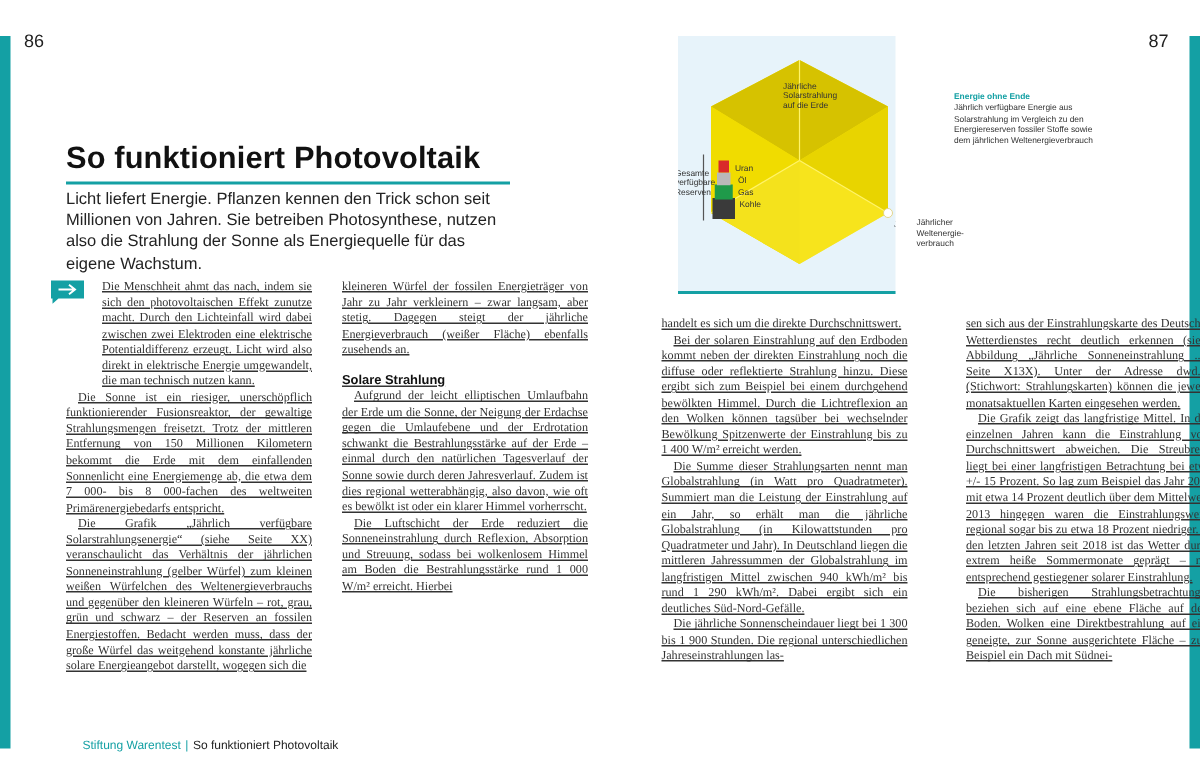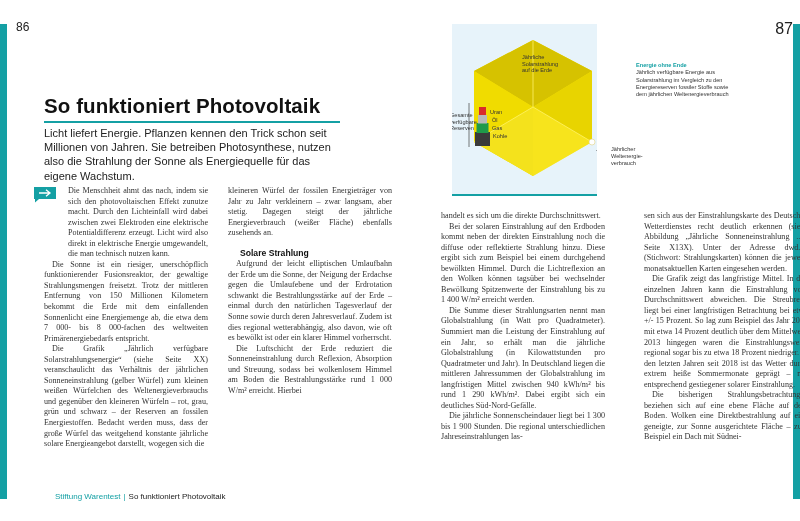--- a/index.html
+++ b/index.html
@@ -5,34 +5,34 @@
   * { margin: 0; padding: 0; box-sizing: border-box; }
   html, body { width: 800px; height: 521px; overflow: hidden; background: #ffffff; }
   body { position: relative; font-family: "Liberation Serif", serif; color: #222; }
   .spread { position: absolute; left: 0; top: 0; width: 636px; height: 521px; background: #fff; }
   .page-left { position: absolute; left: 0; top: 0; width: 400px; height: 521px; background: #fff; }
   .page-right { position: absolute; left: 400px; top: 0; width: 400px; height: 521px; background: #fff; }
   .edge-bar-left { position: absolute; left: 0; top: 24px; width: 7px; height: 475px; background: #14a0a4; }
   .edge-bar-right { position: absolute; right: 0; top: 24px; width: 7px; height: 475px; background: #14a0a4; }
   .page-num { position: absolute; top: 20px; font-family: "Liberation Sans", sans-serif; font-size: 12px; color: #222; }
   .page-num.left { left: 16px; }
-  .page-num.right { right: 7px; font-size: 16px; }
+  .page-num.right { right: 21px; font-size: 12px; }
   .title { position: absolute; left: 44px; top: 94px; font-family: "Liberation Sans", sans-serif; font-weight: bold; font-size: 20.5px; color: #111; letter-spacing: 0.1px; }
   .title-rule { position: absolute; left: 44px; top: 121px; width: 296px; height: 2px; background: #14a0a4; }
   .lead { position: absolute; left: 44px; top: 126px; width: 300px; font-family: "Liberation Sans", sans-serif; font-size: 11px; line-height: 14.2px; color: #222; }
   .arrow-badge { position: absolute; left: 33px; top: 186px; width: 24px; height: 17px; }
-  .col { position: absolute; font-size: 8.1px; line-height: 10.55px; text-align: justify; color: #333; hyphens: manual; }
+  .col { position: absolute; font-size: 8.1px; line-height: 10.55px; text-align: justify; color: #333; hyphens: manual; text-decoration: underline; }
   .col p { text-indent: 8px; }
   .col p.no-indent { text-indent: 0; }
   .col1 { left: 44px; top: 186px; width: 164px; }
   .col1 .first { text-indent: 0; padding-left: 24px; }
   .col2 { left: 228px; top: 186px; width: 164px; }
   .col3 { left: 441px; top: 211px; width: 164px; }
   .col4 { left: 626px; top: 211px; width: 164px; margin-left: 18px; }
-  .subhead { font-family: "Liberation Sans", sans-serif; font-weight: bold; font-size: 8.6px; color: #111; margin: 9px 0 1px 12px; text-indent: 0 !important; }
+  .subhead { font-family: "Liberation Sans", sans-serif; font-weight: bold; font-size: 8.6px; color: #111; margin: 9px 0 1px 0; text-indent: 0 !important; }
   .footer { position: absolute; left: 44px; top: 492px; font-family: "Liberation Sans", sans-serif; font-size: 8px; color: #222; }
   .footer .brand { color: #14a0a4; padding-left: 11px; }
   .footer .sep { color: #14a0a4; margin: 0 3px; }
   .graphic { position: absolute; left: 452px; top: 24px; width: 145px; height: 172px; background: #e7f3fa; }
   .graphic-rule { position: absolute; left: 452px; top: 194px; width: 145px; height: 2px; background: #14a0a4; }
   .graphic svg { position: absolute; left: 0; top: 0; }
   .gtext { font-family: "Liberation Sans", sans-serif; font-size: 5.6px; fill: #333; }
   .caption { position: absolute; left: 633px; top: 60px; width: 108px; background: #fff; padding: 2px 3px; font-family: "Liberation Sans", sans-serif; font-size: 5.6px; line-height: 7.3px; color: #333; }
   .caption .cap-title { color: #14a0a4; font-weight: bold; display: block; }
 </style>

